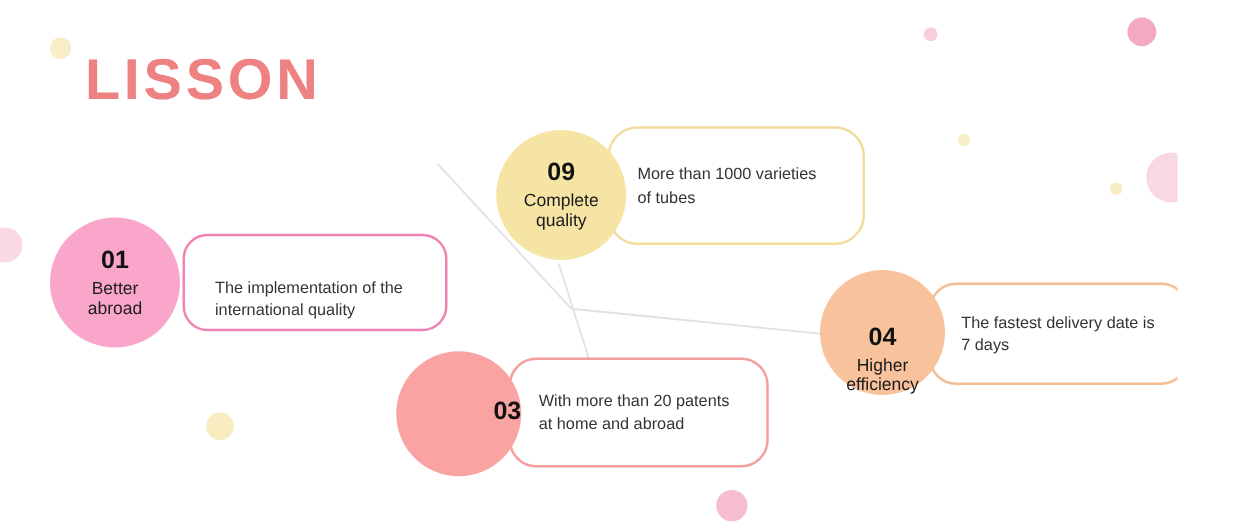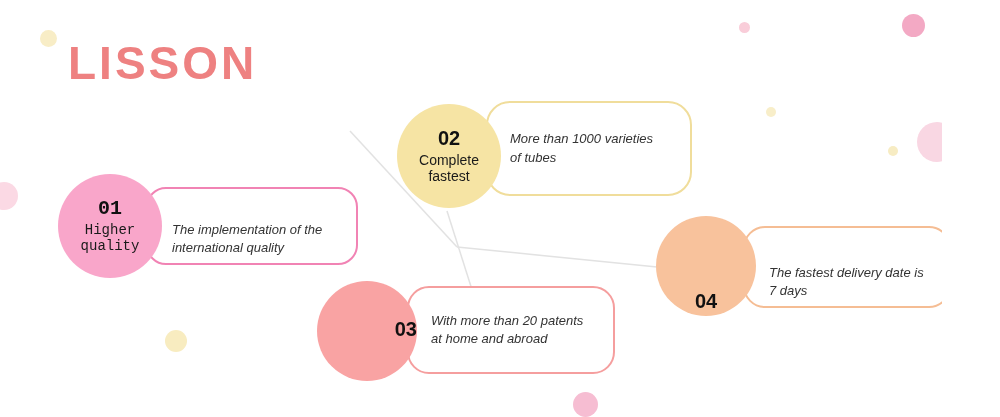--- a/index.html
+++ b/index.html
@@ -26,37 +26,37 @@
     position:absolute;border-radius:50%;z-index:3;
     display:flex;flex-direction:column;align-items:center;justify-content:center;
     text-align:center;color:#151515;
   }
   .num{font-size:20px;font-weight:bold;color:#111;margin-bottom:3px;}
   .label{font-size:14px;line-height:1.12;width:76px;color:#1a1a1a;}
   .card{
     position:absolute;background:#fff;border:2px solid #ccc;z-index:2;
     display:flex;align-items:center;box-sizing:border-box;
   }
-  .desc{margin:0;font-size:13px;line-height:1.4;color:#333;font-style:italic;}
+  .desc{margin:0;font-size:13px;line-height:1.4;color:#333;}
 
   
-  .item-0 .circle{left:58px;top:174px;width:104px;height:104px;font-family:Liberation Mono, monospace;}
+  .item-0 .circle{left:40px;top:174px;width:104px;height:104px;}
   .item-0 .card{left:146px;top:187px;width:212px;height:78px;border-radius:20px;padding:6px 16px 6px 24px;align-items:flex-end;}
   .item-0 .desc{max-width:172px;}
   
   .item-1 .circle{left:397px;top:104px;width:104px;height:104px;}
   .item-1 .card{left:486px;top:101px;width:206px;height:95px;border-radius:24px;padding:6px 24px 6px 22px;}
   .item-1 .desc{max-width:160px;}
   
   .item-2 .circle{left:317px;top:281px;width:100px;height:100px;align-items:flex-end;}
   .item-2 .card{left:407px;top:286px;width:208px;height:88px;border-radius:22px;padding:6px 20px 6px 22px;}
   .item-2 .desc{max-width:166px;}
   
   .item-3 .circle{left:656px;top:216px;width:100px;height:100px;}
-  .item-3 .card{left:743px;top:226px;width:208px;height:82px;border-radius:22px;padding:6px 16px 6px 24px;align-items:flex-end;}
+  .item-3 .card{left:743px;top:226px;width:208px;height:82px;border-radius:22px;padding:6px 16px 6px 24px;}
   .item-3 .desc{max-width:166px;}
 </style>
 </head>
 <body>
 
 <div class="stage">
 
   <div class="dot" style="left:40px;top:30px;width:17px;height:17px;background:#f8edc6;"></div>
   <div class="dot" style="left:739px;top:22px;width:11px;height:11px;background:#f9cdd9;"></div>
   <div class="dot" style="left:902px;top:14px;width:23px;height:23px;background:#f3a9c4;"></div>
@@ -74,45 +74,46 @@
   </svg>
 
   <div class="logo" style="color: rgb(238, 129, 129);">LISSON</div>
 
   <div class="item item-0">
     <div class="card" style="border-color: rgb(241, 131, 180);">
       <p class="desc">The implementation of the international quality</p>
     </div>
     <div class="circle" style="background: rgb(249, 166, 202);">
       <span class="num">01</span>
-      <span class="label">Higher quality</span>
+      <span class="label">Better abroad</span>
     </div>
   </div>
 
   <div class="item item-1">
     <div class="card" style="border-color: rgb(240, 221, 155);">
       <p class="desc">More than 1000 varieties of tubes</p>
     </div>
     <div class="circle" style="background: rgb(246, 228, 164);">
-      <span class="num">02</span>
-      <span class="label">Complete fastest</span>
+      <span class="num">09</span>
+      <span class="label">Complete quality</span>
     </div>
   </div>
 
   <div class="item item-2">
     <div class="card" style="border-color: rgb(245, 158, 158);">
       <p class="desc">With more than 20 patents at home and abroad</p>
     </div>
     <div class="circle" style="background: rgb(249, 163, 163);">
       <span class="num">03</span>
     </div>
   </div>
 
   <div class="item item-3">
     <div class="card" style="border-color: rgb(245, 189, 148);">
       <p class="desc">The fastest delivery date is 7 days</p>
     </div>
     <div class="circle" style="background: rgb(248, 194, 156); justify-content: flex-end;">
       <span class="num">04</span>
+      <span class="label">Higher efficiency</span>
     </div>
   </div>
 
 </div>
 
 </body></html>

